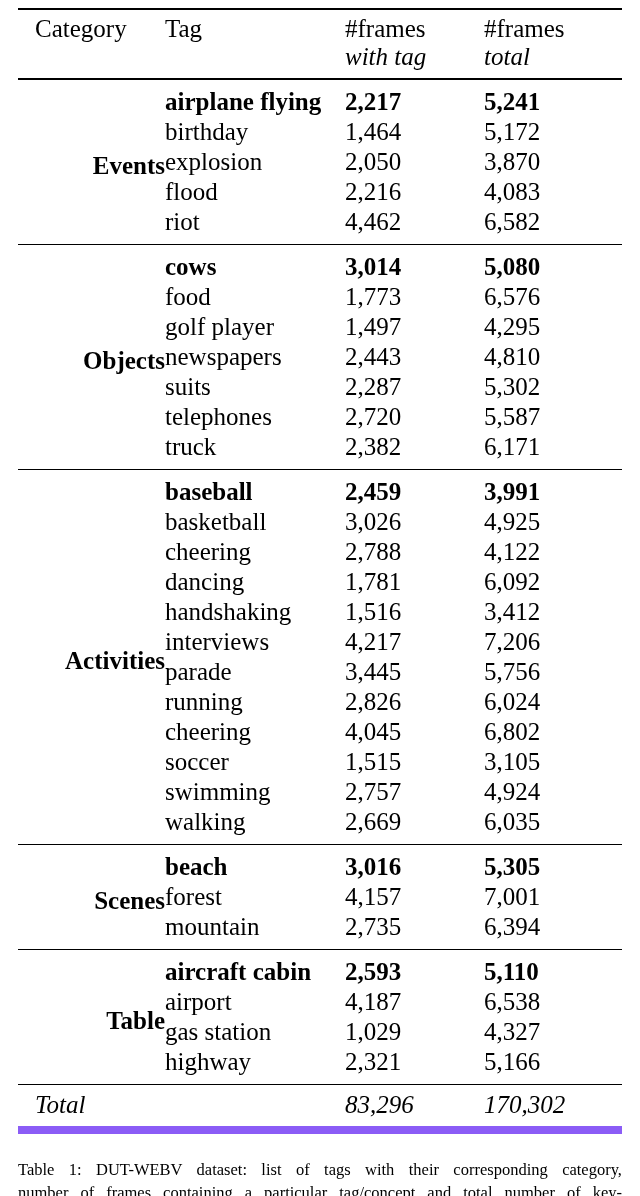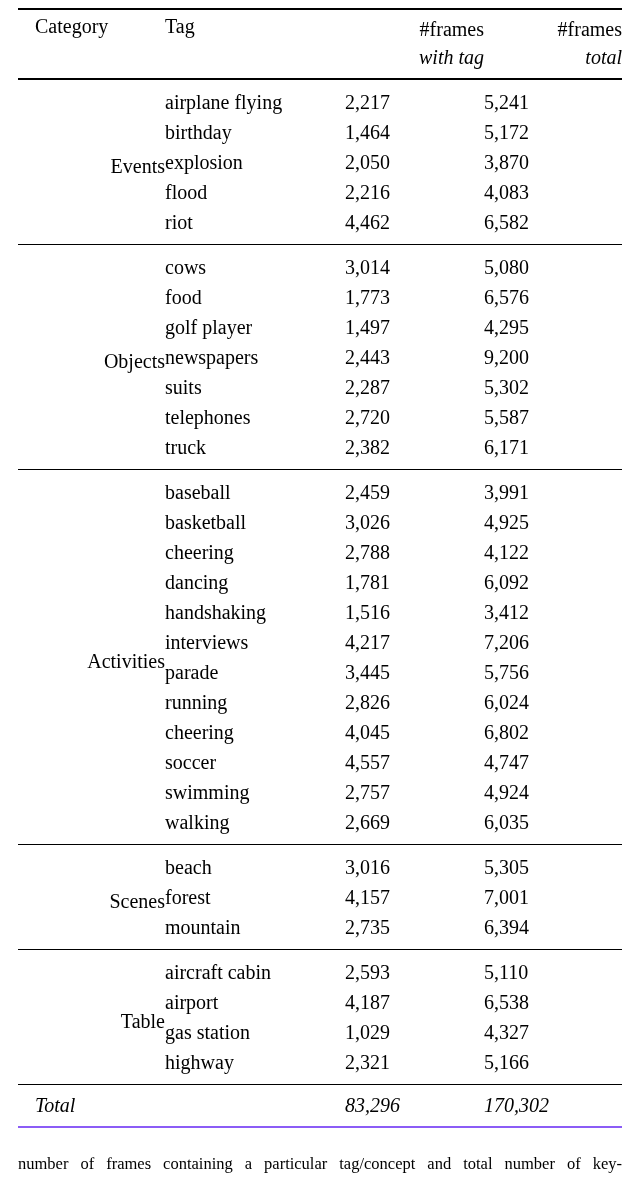--- a/index.html
+++ b/index.html
@@ -10,48 +10,49 @@
     overflow: hidden;
     background: #ffffff;
     color: #000000;
     font-family: "Liberation Serif", serif;
   }
   .page { padding: 8px 18px 0 18px; }
 
   table.data-table {
     width: 604px;
     border-collapse: collapse;
-    font-size: 20px;
+    font-size: 25px;
     border-top: 2px solid #000;
-    border-bottom: 2px solid #8b5cf6;
+    border-bottom: 8px solid #8b5cf6;
   }
   col.col-category { width: 147px; }
   col.col-tag      { width: 180px; }
   col.col-withtag  { width: 139px; }
   col.col-total    { width: 138px; }
 
   th {
     font-weight: normal;
     text-align: left;
     vertical-align: top;
     padding: 5px 0 7px 0;
     border-bottom: 2px solid #000;
   }
-  .hline { display: block; line-height: 28px; text-align: right; }
+  .hline { display: block; line-height: 28px; }
   .italic { font-style: italic; }
   .cat-col { padding-left: 17px; }
 
   tbody.group td {
     line-height: 30px;
     padding: 0;
     vertical-align: middle;
   }
   tbody.group tr:first-child td {
     padding-top: 7px;
     border-top: 1px solid #000;
+    font-weight: bold;
   }
   tbody.group tr:last-child td { padding-bottom: 7px; }
   td.category-cell { vertical-align: middle; text-align: right; }
 
   tfoot td {
     border-top: 1px solid #000;
     font-style: italic;
     line-height: 24px;
     padding: 8px 0 9px 0;
   }
@@ -133,21 +134,21 @@
           <td>6,576</td>
         </tr>
         <tr>
           <td>golf player</td>
           <td>1,497</td>
           <td>4,295</td>
         </tr>
         <tr>
           <td>newspapers</td>
           <td>2,443</td>
-          <td>9,200</td>
+          <td>4,810</td>
         </tr>
         <tr>
           <td>suits</td>
           <td>2,287</td>
           <td>5,302</td>
         </tr>
         <tr>
           <td>telephones</td>
           <td>2,720</td>
           <td>5,587</td>
@@ -200,22 +201,22 @@
           <td>2,826</td>
           <td>6,024</td>
         </tr>
         <tr>
           <td>cheering</td>
           <td>4,045</td>
           <td>6,802</td>
         </tr>
         <tr>
           <td>soccer</td>
-          <td>4,557</td>
-          <td>4,747</td>
+          <td>1,515</td>
+          <td>3,105</td>
         </tr>
         <tr>
           <td>swimming</td>
           <td>2,757</td>
           <td>4,924</td>
         </tr>
         <tr>
           <td>walking</td>
           <td>2,669</td>
           <td>6,035</td>
@@ -266,16 +267,17 @@
       <tr class="total-row">
         <td class="cat-col">Total</td>
         <td></td>
         <td>83,296</td>
         <td>170,302</td>
       </tr>
     </tfoot>
   </table>
 
   <div class="caption">
+    <div class="caption-line">Table 1: DUT-WEBV dataset: list of tags with their corresponding category,</div>
     <div class="caption-line">number of frames containing a particular tag/concept and total number of key-</div>
   </div>
 
 </div>
 
 </body></html>

